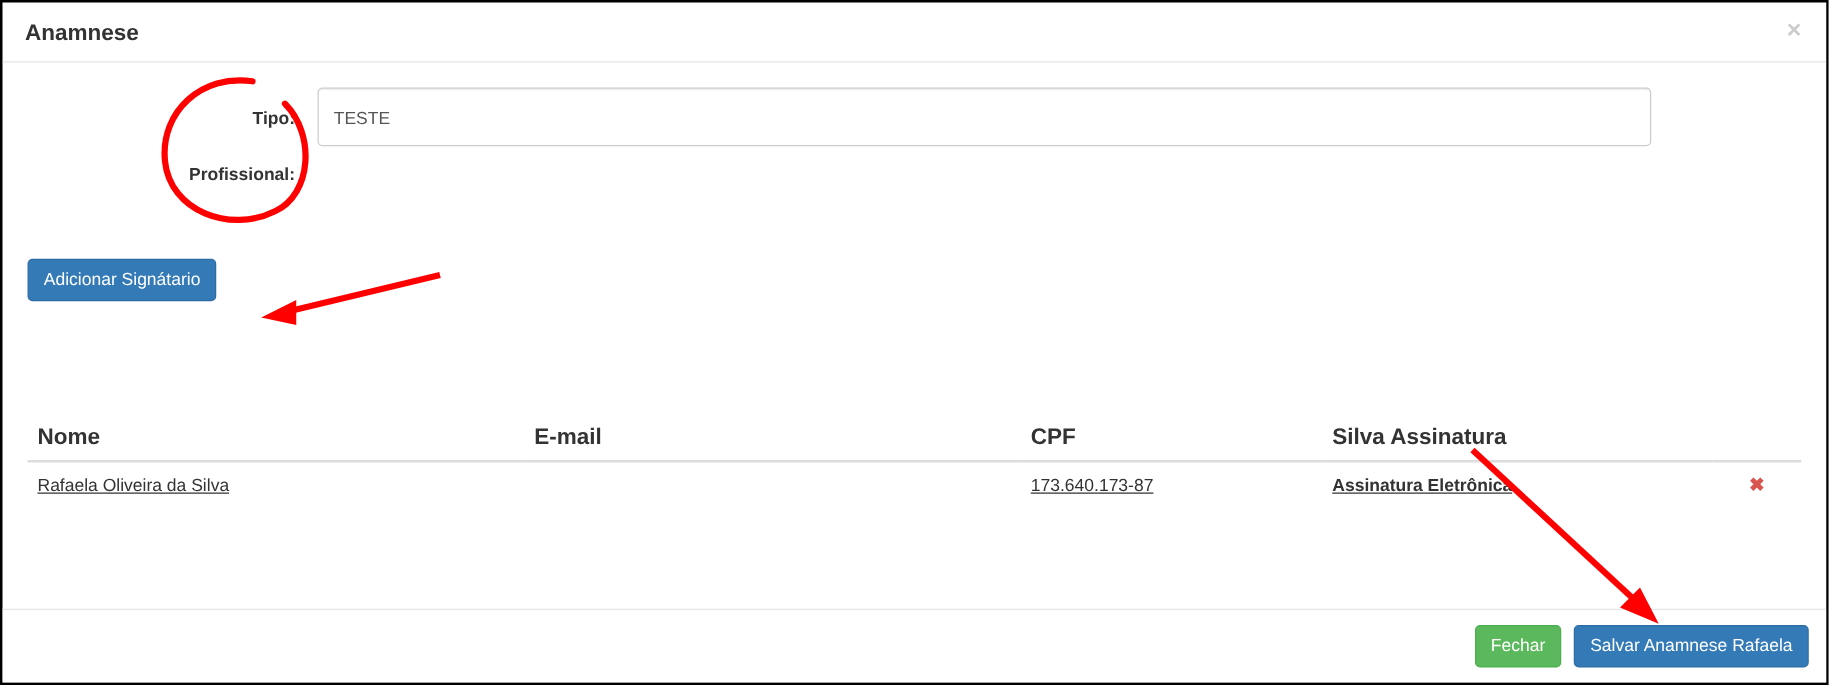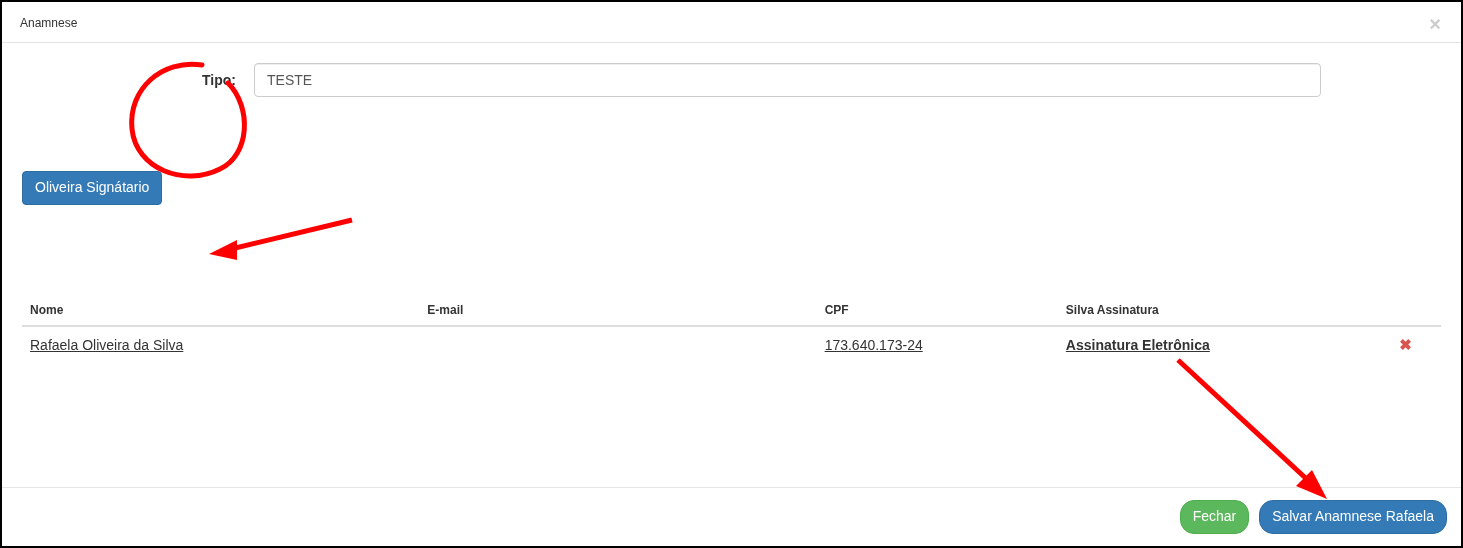--- a/index.html
+++ b/index.html
@@ -16,22 +16,22 @@
     height: 548px;
     border: 2px solid #000;
     background: #fff;
     overflow: hidden;
   }
   .modal-header {
     padding: 14px 18px 12px 18px;
     border-bottom: 1px solid #e5e5e5;
   }
   .modal-title {
-    font-size: 12px;
-    font-weight: 400;
+    font-size: 18px;
+    font-weight: 700;
     color: #333;
     margin: 0;
   }
   .close-x {
     position: absolute;
     top: 10px; right: 14px;
     font-size: 20px;
     color: #ccc;
     cursor: pointer;
     font-weight: bold;
@@ -50,21 +50,21 @@
     width: 232px;
     text-align: right;
     padding-right: 18px;
     font-weight: 700;
     font-size: 14px;
     color: #333;
   }
   .form-input-wrap { flex: 1; padding-right: 120px; }
   .form-control {
     width: 100%;
-    height: 34px;
+    height: 47px;
     padding: 6px 12px;
     font-size: 14px;
     color: #555;
     background: #fff;
     border: 1px solid #ccc;
     border-radius: 4px;
     box-shadow: inset 0 1px 1px rgba(0,0,0,.075);
   }
   .form-control[readonly] { background: #fff; }
   .add-btn-row {
@@ -88,21 +88,21 @@
     border-color: #2e6da4;
   }
   .btn-success {
     background: #5cb85c;
     border-color: #4cae4c;
   }
   .table { width: 100%; border-collapse: collapse; }
   .table thead th {
     text-align: left;
     font-weight: 700;
-    font-size: 12px;
+    font-size: 18px;
     padding: 8px 8px;
     border-bottom: 2px solid #ddd;
     color: #333;
   }
   .table tbody td {
     padding: 8px 8px;
     border-top: 1px solid #ddd;
     font-size: 14px;
     vertical-align: middle;
     text-decoration: underline;
@@ -117,21 +117,21 @@
     background: none; border: none;
   }
   .modal-footer {
     position: absolute;
     bottom: 0; left: 0; right: 0;
     padding: 12px 14px;
     text-align: right;
     border-top: 1px solid #e5e5e5;
     background: #fff;
   }
-  .modal-footer .btn { margin-left: 6px; border-radius: 14px; }
+  .modal-footer .btn { margin-left: 6px; }
 
   
   .annot { position: absolute; pointer-events: none; }
   .circle {
     left: 120px; top: 55px;
     width: 130px; height: 130px;
   }
   .circle svg { width: 100%; height: 100%; }
   .arrow { position: absolute; }
   .arrow svg { display: block; }
@@ -149,24 +149,25 @@
   <div class="modal-body">
 
     <div class="form-row">
       <label class="form-label">Tipo:</label>
       <div class="form-input-wrap">
         <input type="text" class="form-control" readonly="" value="TESTE" style="">
       </div>
     </div>
 
     <div class="form-row">
+      <label class="form-label">Profissional:</label>
     </div>
 
     <div class="add-btn-row">
-      <button class="btn btn-primary">Oliveira Signátario</button>
+      <button class="btn btn-primary">Adicionar Signátario</button>
     </div>
 
     <table class="table">
       <colgroup>
         <col style="width:28%">
         <col style="width:28%">
         <col style="width:17%">
         <col style="width:22%">
         <col style="width:5%">
       </colgroup>
@@ -176,21 +177,21 @@
           <th>E-mail</th>
           <th>CPF</th>
           <th>Silva Assinatura</th>
           <th></th>
         </tr>
       </thead>
       <tbody>
         <tr>
           <td>Rafaela Oliveira da Silva</td>
           <td></td>
-          <td>173.640.173-24</td>
+          <td>173.640.173-87</td>
           <td class="bold">Assinatura Eletrônica</td>
           <td class="del">
             <button class="x-icon">✖</button>
           </td>
         </tr>
       </tbody>
     </table>
 
   </div>
 

